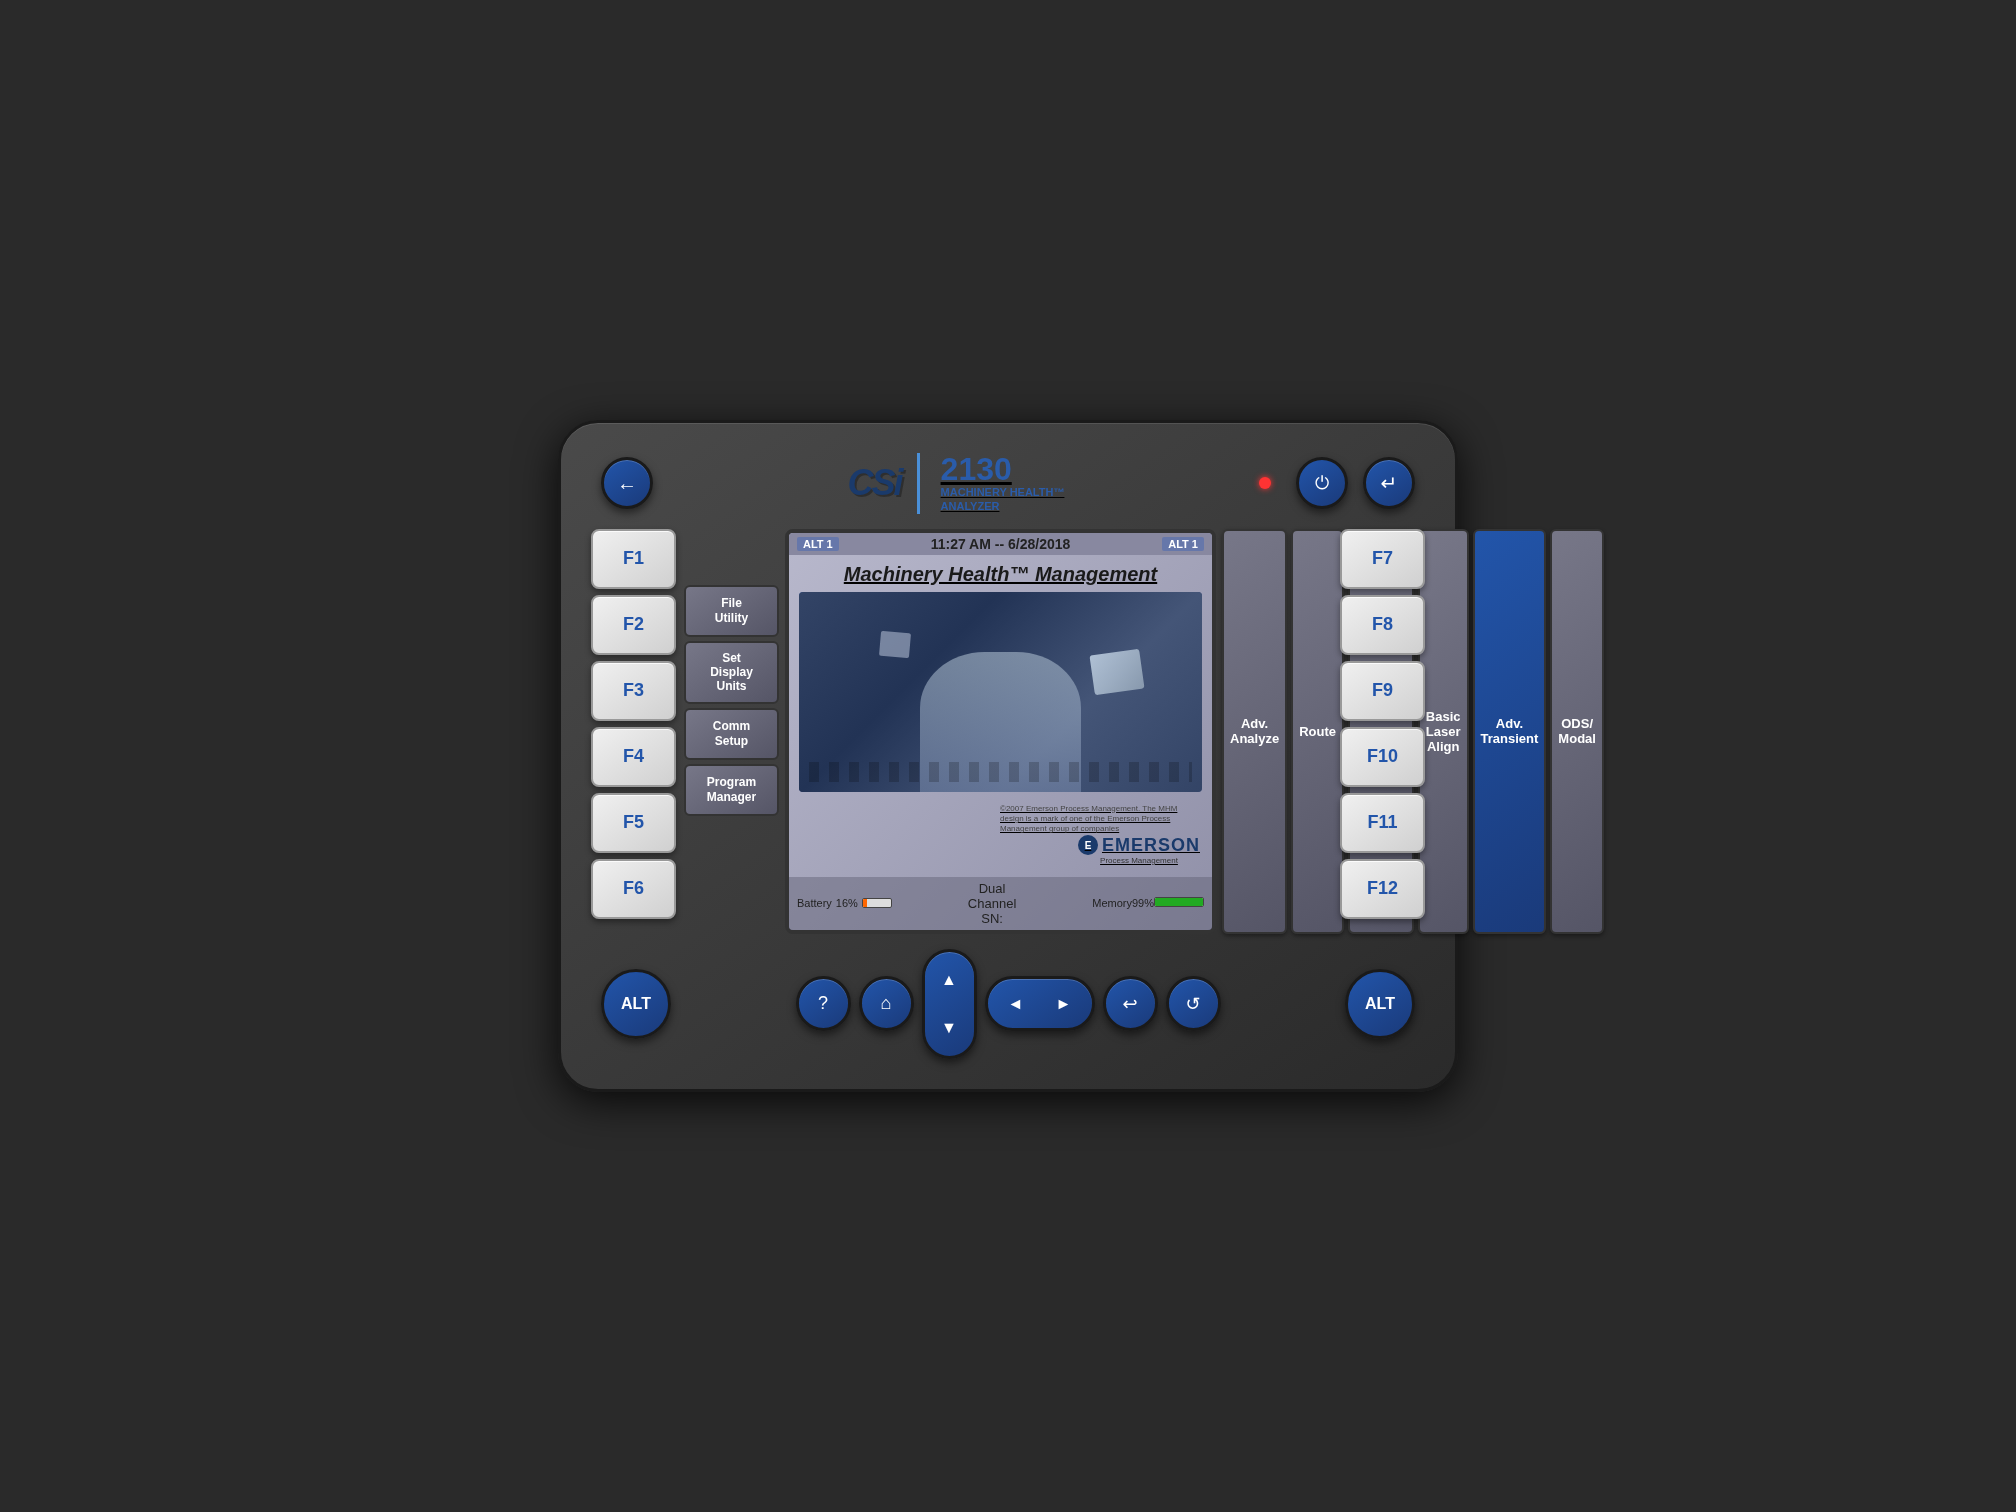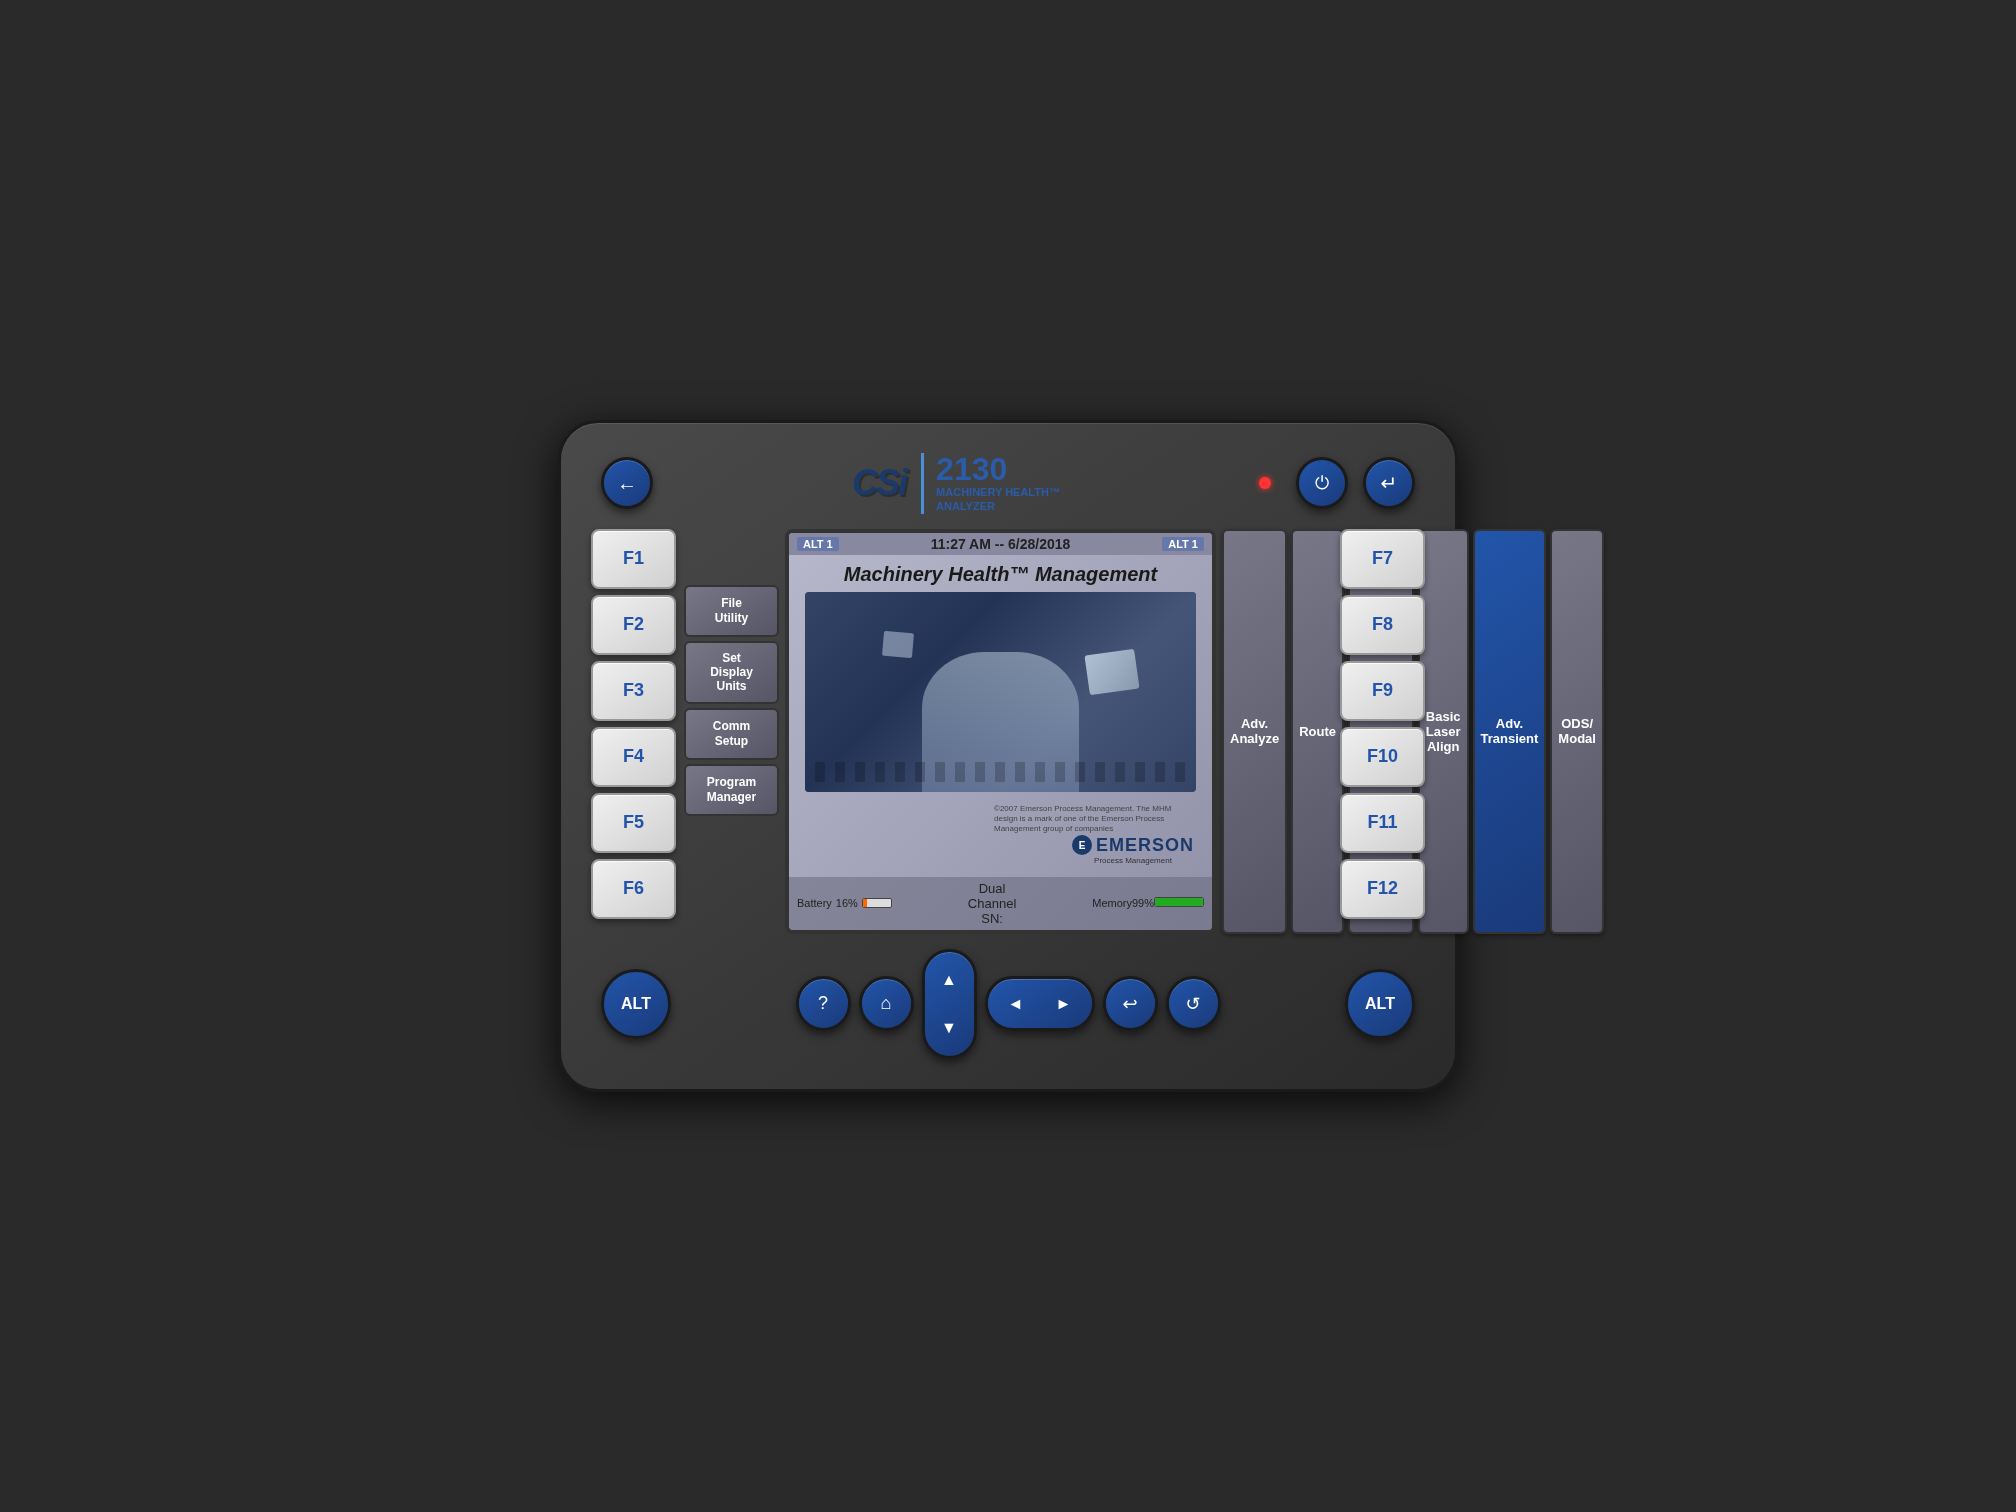--- a/index.html
+++ b/index.html
@@ -36,21 +36,22 @@
       font-size: 36px;
       font-weight: 900;
       color: #1a3a6b;
       font-style: italic;
       letter-spacing: -2px;
       text-shadow: 2px 2px 0 rgba(0,0,0,0.3);
       font-family: 'Arial Black', sans-serif;
     }
     .model-info {
       border-left: 3px solid #4a90d9;
-      padding-left: 12px;
+      padding-left: 21px;
+      text-decoration: underline;
     }
     .model-number {
       font-size: 32px;
       font-weight: 900;
       color: #2a5caa;
       line-height: 1;
       font-family: 'Arial Black', sans-serif;
     }
     .model-subtitle {
       font-size: 11px;
@@ -155,21 +156,22 @@
       font-size: 11px;
       font-weight: bold;
       border-radius: 2px;
     }
     .datetime {
       font-size: 14px;
       font-weight: bold;
       color: #222;
     }
     .screen-content {
-      padding: 8px 16px;
+      padding: 8px 10px;
+      text-decoration: underline;
     }
     .screen-title {
       font-size: 20px;
       font-weight: bold;
       font-style: italic;
       text-align: center;
       color: #1a1a1a;
       margin-bottom: 6px;
     }
     .screen-image {

